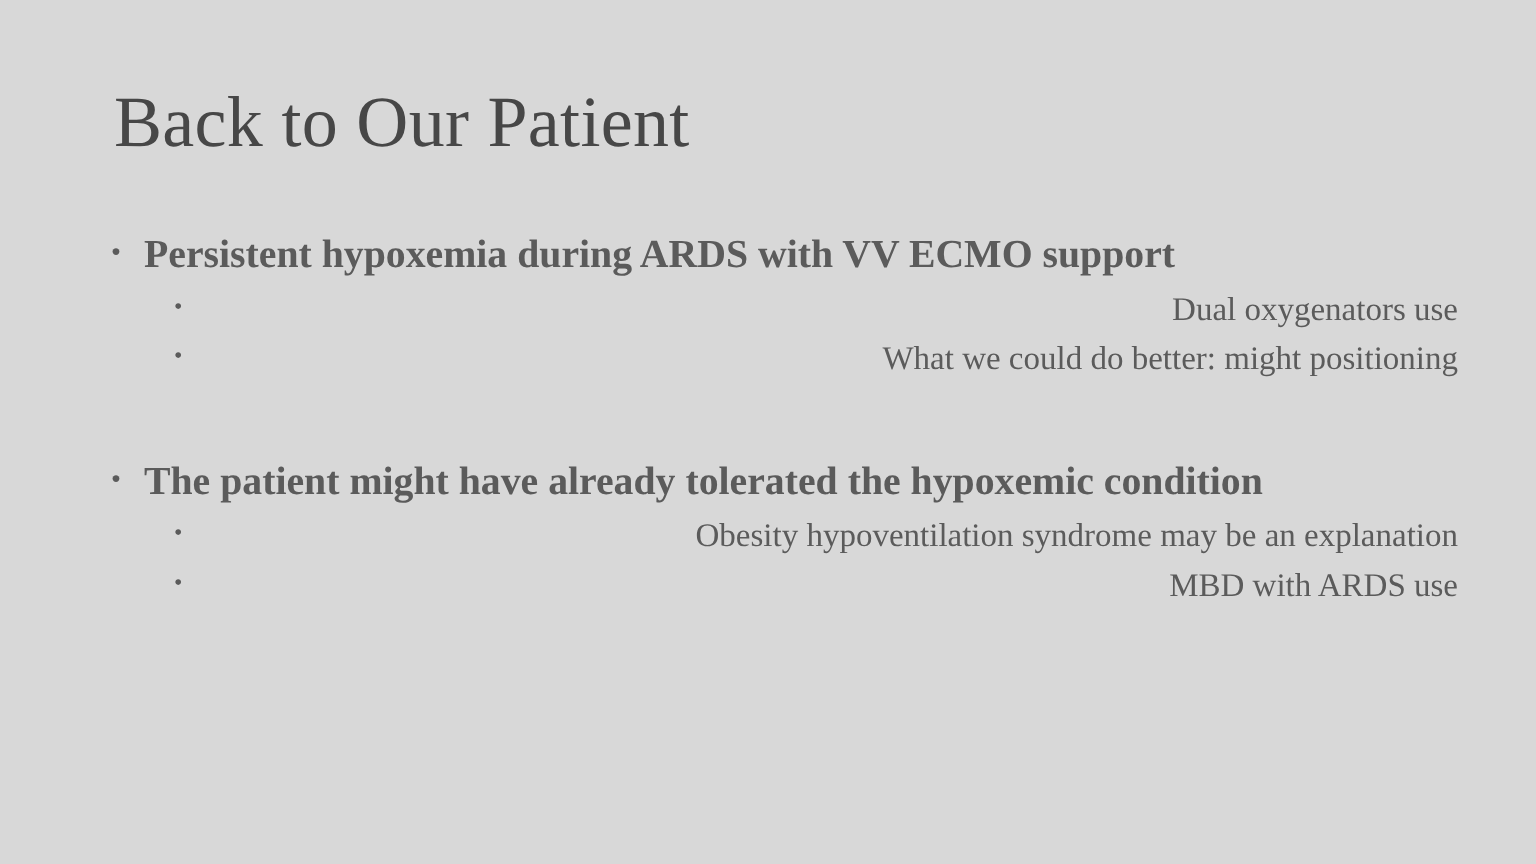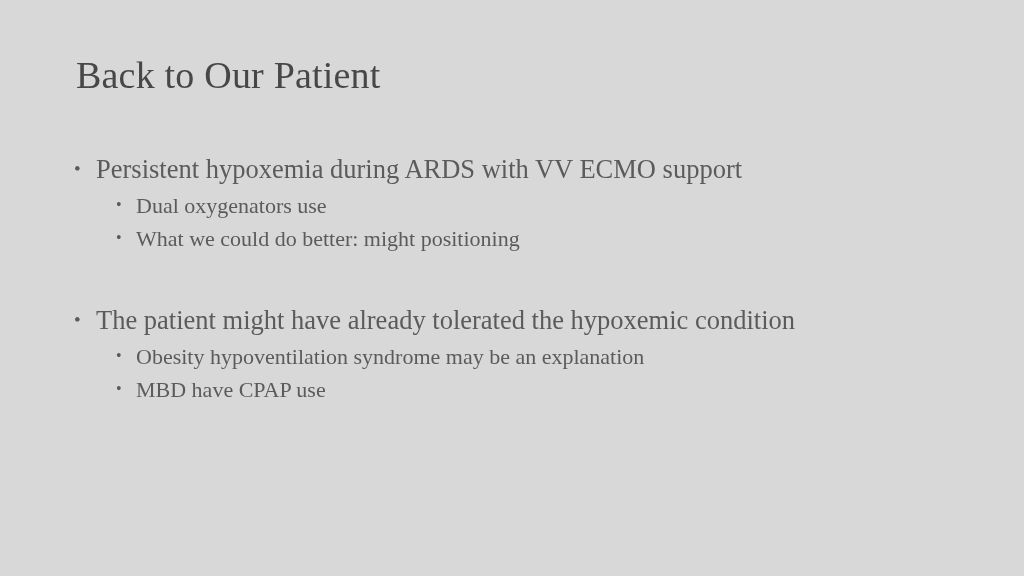--- a/index.html
+++ b/index.html
@@ -17,21 +17,21 @@
     position: relative;
     width: 1024px;
     height: 576px;
     background: #d8d8d8;
     box-sizing: border-box;
   }
   .slide-title {
     position: absolute;
     left: 76px;
     top: 54px;
-    font-size: 38px;
+    font-size: 48px;
     line-height: 1.15;
     color: #474747;
     font-weight: normal;
     letter-spacing: 0.2px;
     margin: 0;
     white-space: nowrap;
   }
   .body-content {
     position: absolute;
     left: 72px;
@@ -56,40 +56,42 @@
   .bullet-l1 .marker {
     width: 22px;
     flex: 0 0 22px;
     font-size: 19px;
     line-height: 1.78;
     color: #5b5b5b;
   }
   .bullet-l1 .text {
     flex: 1 1 auto;
     white-space: nowrap;
+    font-weight: bold;
   }
   .bullet-l2 {
     display: flex;
     align-items: flex-start;
     color: #5b5b5b;
     font-size: 22px;
     line-height: 1.5;
     margin: 0;
     padding-left: 44px;
   }
   .bullet-l2 .marker {
     width: 20px;
     flex: 0 0 20px;
     font-size: 16px;
     line-height: 2.05;
     color: #5b5b5b;
   }
   .bullet-l2 .text {
     flex: 1 1 auto;
     white-space: nowrap;
+    text-align: right;
   }
 </style>
 </head>
 <body>
 
 <div class="slide">
 
   <h1 class="slide-title">Back to Our Patient</h1>
 
   <div class="body-content">
@@ -122,20 +124,20 @@
         <span class="text">The patient might have already tolerated the hypoxemic condition</span>
       </div>
 
       <div class="bullet-l2">
         <span class="marker">•</span>
         <span class="text">Obesity hypoventilation syndrome may be an explanation</span>
       </div>
 
       <div class="bullet-l2">
         <span class="marker">•</span>
-        <span class="text">MBD have CPAP use</span>
+        <span class="text">MBD with ARDS use</span>
       </div>
 
     </div>
 
   </div>
 
 </div>
 
 </body></html>

